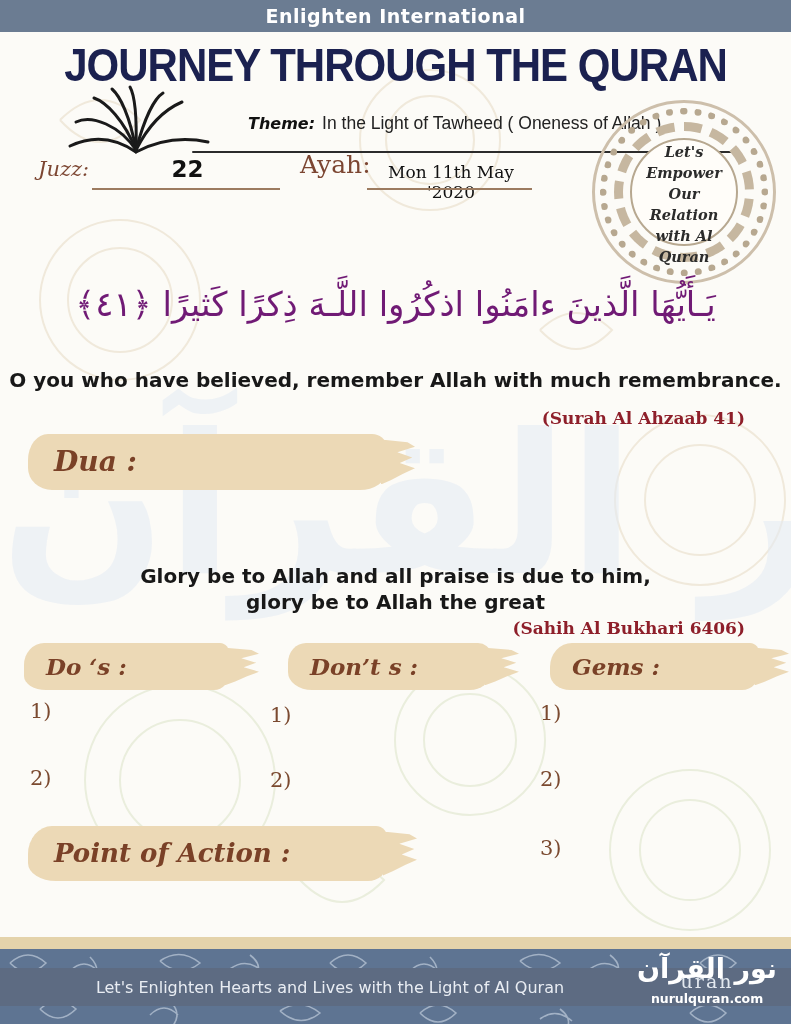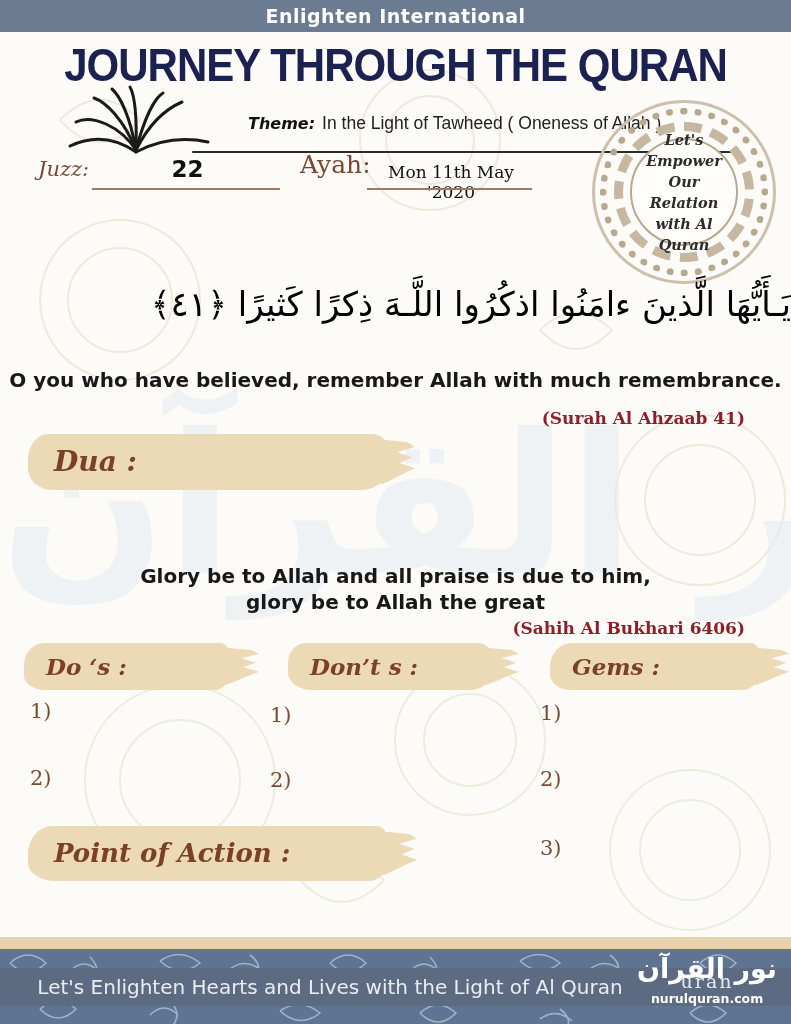--- a/index.html
+++ b/index.html
@@ -35,62 +35,62 @@
   .date-value{position:absolute;left:370px;top:162px;width:162px;text-align:center;
               font-family:"DejaVu Serif",serif;font-size:17px;color:#111;}
   .date-underline{position:absolute;left:367px;top:188px;width:165px;height:2px;background:#9c7b60;}
   
   .seal{position:absolute;left:592px;top:100px;width:178px;height:178px;border-radius:50%;
         border:3px solid #cdbfab;}
   .seal .r1{position:absolute;inset:5px;border-radius:50%;border:7px dotted #b7a890;}
   .seal .r2{position:absolute;inset:19px;border-radius:50%;border:9px dashed #c6b7a0;}
   .seal .r3{position:absolute;inset:35px;border-radius:50%;border:2px solid #b7a890;background:#fffdf9;}
   .seal .txt{position:absolute;inset:38px;border-radius:50%;display:flex;flex-direction:column;
-             align-items:center;justify-content:center;text-align:center;
+             align-items:center;text-align:center;
              font-family:"DejaVu Serif",serif;font-style:italic;font-weight:bold;
              font-size:14.5px;line-height:1.45;color:#2b2b2b;}
   
   .brush{position:absolute;background:#ecd9b6;}
   .brush::after{content:"";position:absolute;left:100%;margin-left:-5px;top:10%;height:80%;width:34px;
         background:#ecd9b6;
         clip-path:polygon(0 0,78% 6%,100% 16%,48% 28%,92% 40%,55% 52%,100% 64%,65% 76%,30% 90%,0 100%);}
   .brush .h{font-family:"DejaVu Serif",serif;font-style:italic;font-weight:bold;color:#7a4127;
             padding-left:26px;white-space:nowrap;}
   .b-theme{left:28px;top:208px;width:358px;height:58px;border-radius:26px 10px 18px 30px/30px 14px 22px 18px;}
   .b-theme .h{font-size:28px;line-height:58px;}
   .b-dua{left:28px;top:434px;width:358px;height:56px;border-radius:20px 14px 26px 24px/26px 12px 18px 22px;}
   .b-dua .h{font-size:28px;line-height:56px;}
   .b-dos{left:24px;top:643px;width:206px;height:47px;border-radius:20px 10px 16px 22px/22px 12px 18px 14px;}
   .b-donts{left:288px;top:643px;width:202px;height:47px;border-radius:18px 12px 20px 24px/20px 10px 16px 18px;}
   .b-gems{left:550px;top:643px;width:210px;height:47px;border-radius:22px 10px 18px 20px/24px 12px 20px 16px;}
   .b-dos .h,.b-donts .h,.b-gems .h{font-size:23px;line-height:47px;padding-left:22px;}
   .b-poa{left:28px;top:826px;width:360px;height:55px;border-radius:24px 12px 20px 28px/28px 14px 20px 18px;}
   .b-poa .h{font-size:26px;line-height:55px;}
   
-  .arabic{position:absolute;left:0;width:100%;text-align:right;color:#000000;
+  .arabic{position:absolute;left:0;width:100%;text-align:center;color:#701a75;
           font-family:"DejaVu Sans",sans-serif;direction:rtl;white-space:nowrap;}
   .ayah-ar{top:284px;font-size:34px;}
   .dua-ar{top:499px;font-size:30px;}
   .trans{position:absolute;left:0;width:100%;text-align:center;font-weight:bold;color:#181818;
          font-size:20px;font-family:"DejaVu Sans",sans-serif;}
   .ayah-tr{top:368px;}
   .dua-tr1{top:564px;}
   .dua-tr2{top:590px;}
   .ref{position:absolute;right:46px;font-family:"DejaVu Serif",serif;font-weight:bold;
        font-size:17px;color:#8e1f2a;}
   .ref1{top:408px;}
   .ref2{top:618px;}
   
   .num{position:absolute;font-family:"DejaVu Serif",serif;font-size:21px;color:#7b4a30;}
   
   .tanband{position:absolute;left:0;top:937px;width:100%;height:12px;background:#e4d3ab;}
   .footer{position:absolute;left:0;top:949px;width:100%;height:75px;background:#5e7492;overflow:hidden;}
   .footer-band{position:absolute;left:0;top:19px;width:100%;height:38px;background:#5d6b82;}
   .tagline{position:absolute;left:10px;top:0;width:640px;height:38px;display:flex;align-items:center;
-           justify-content:center;color:#e9edf3;font-size:20px;font-family:"DejaVu Sans",sans-serif;
+           justify-content:center;color:#e9edf3;font-size:16px;font-family:"DejaVu Sans",sans-serif;
            white-space:nowrap;}
   .logo{position:absolute;right:14px;top:6px;text-align:center;color:#ffffff;line-height:1;}
   .logo-ar{font-size:27px;font-weight:bold;direction:rtl;}
   .logo-latin{font-family:"DejaVu Serif",serif;font-size:19px;letter-spacing:2px;color:#e3e9f0;
               margin-top:-10px;}
   .logo-web{font-size:12.5px;font-weight:bold;margin-top:2px;}
   svg{display:block;}
 </style>
 </head>
 <body>

